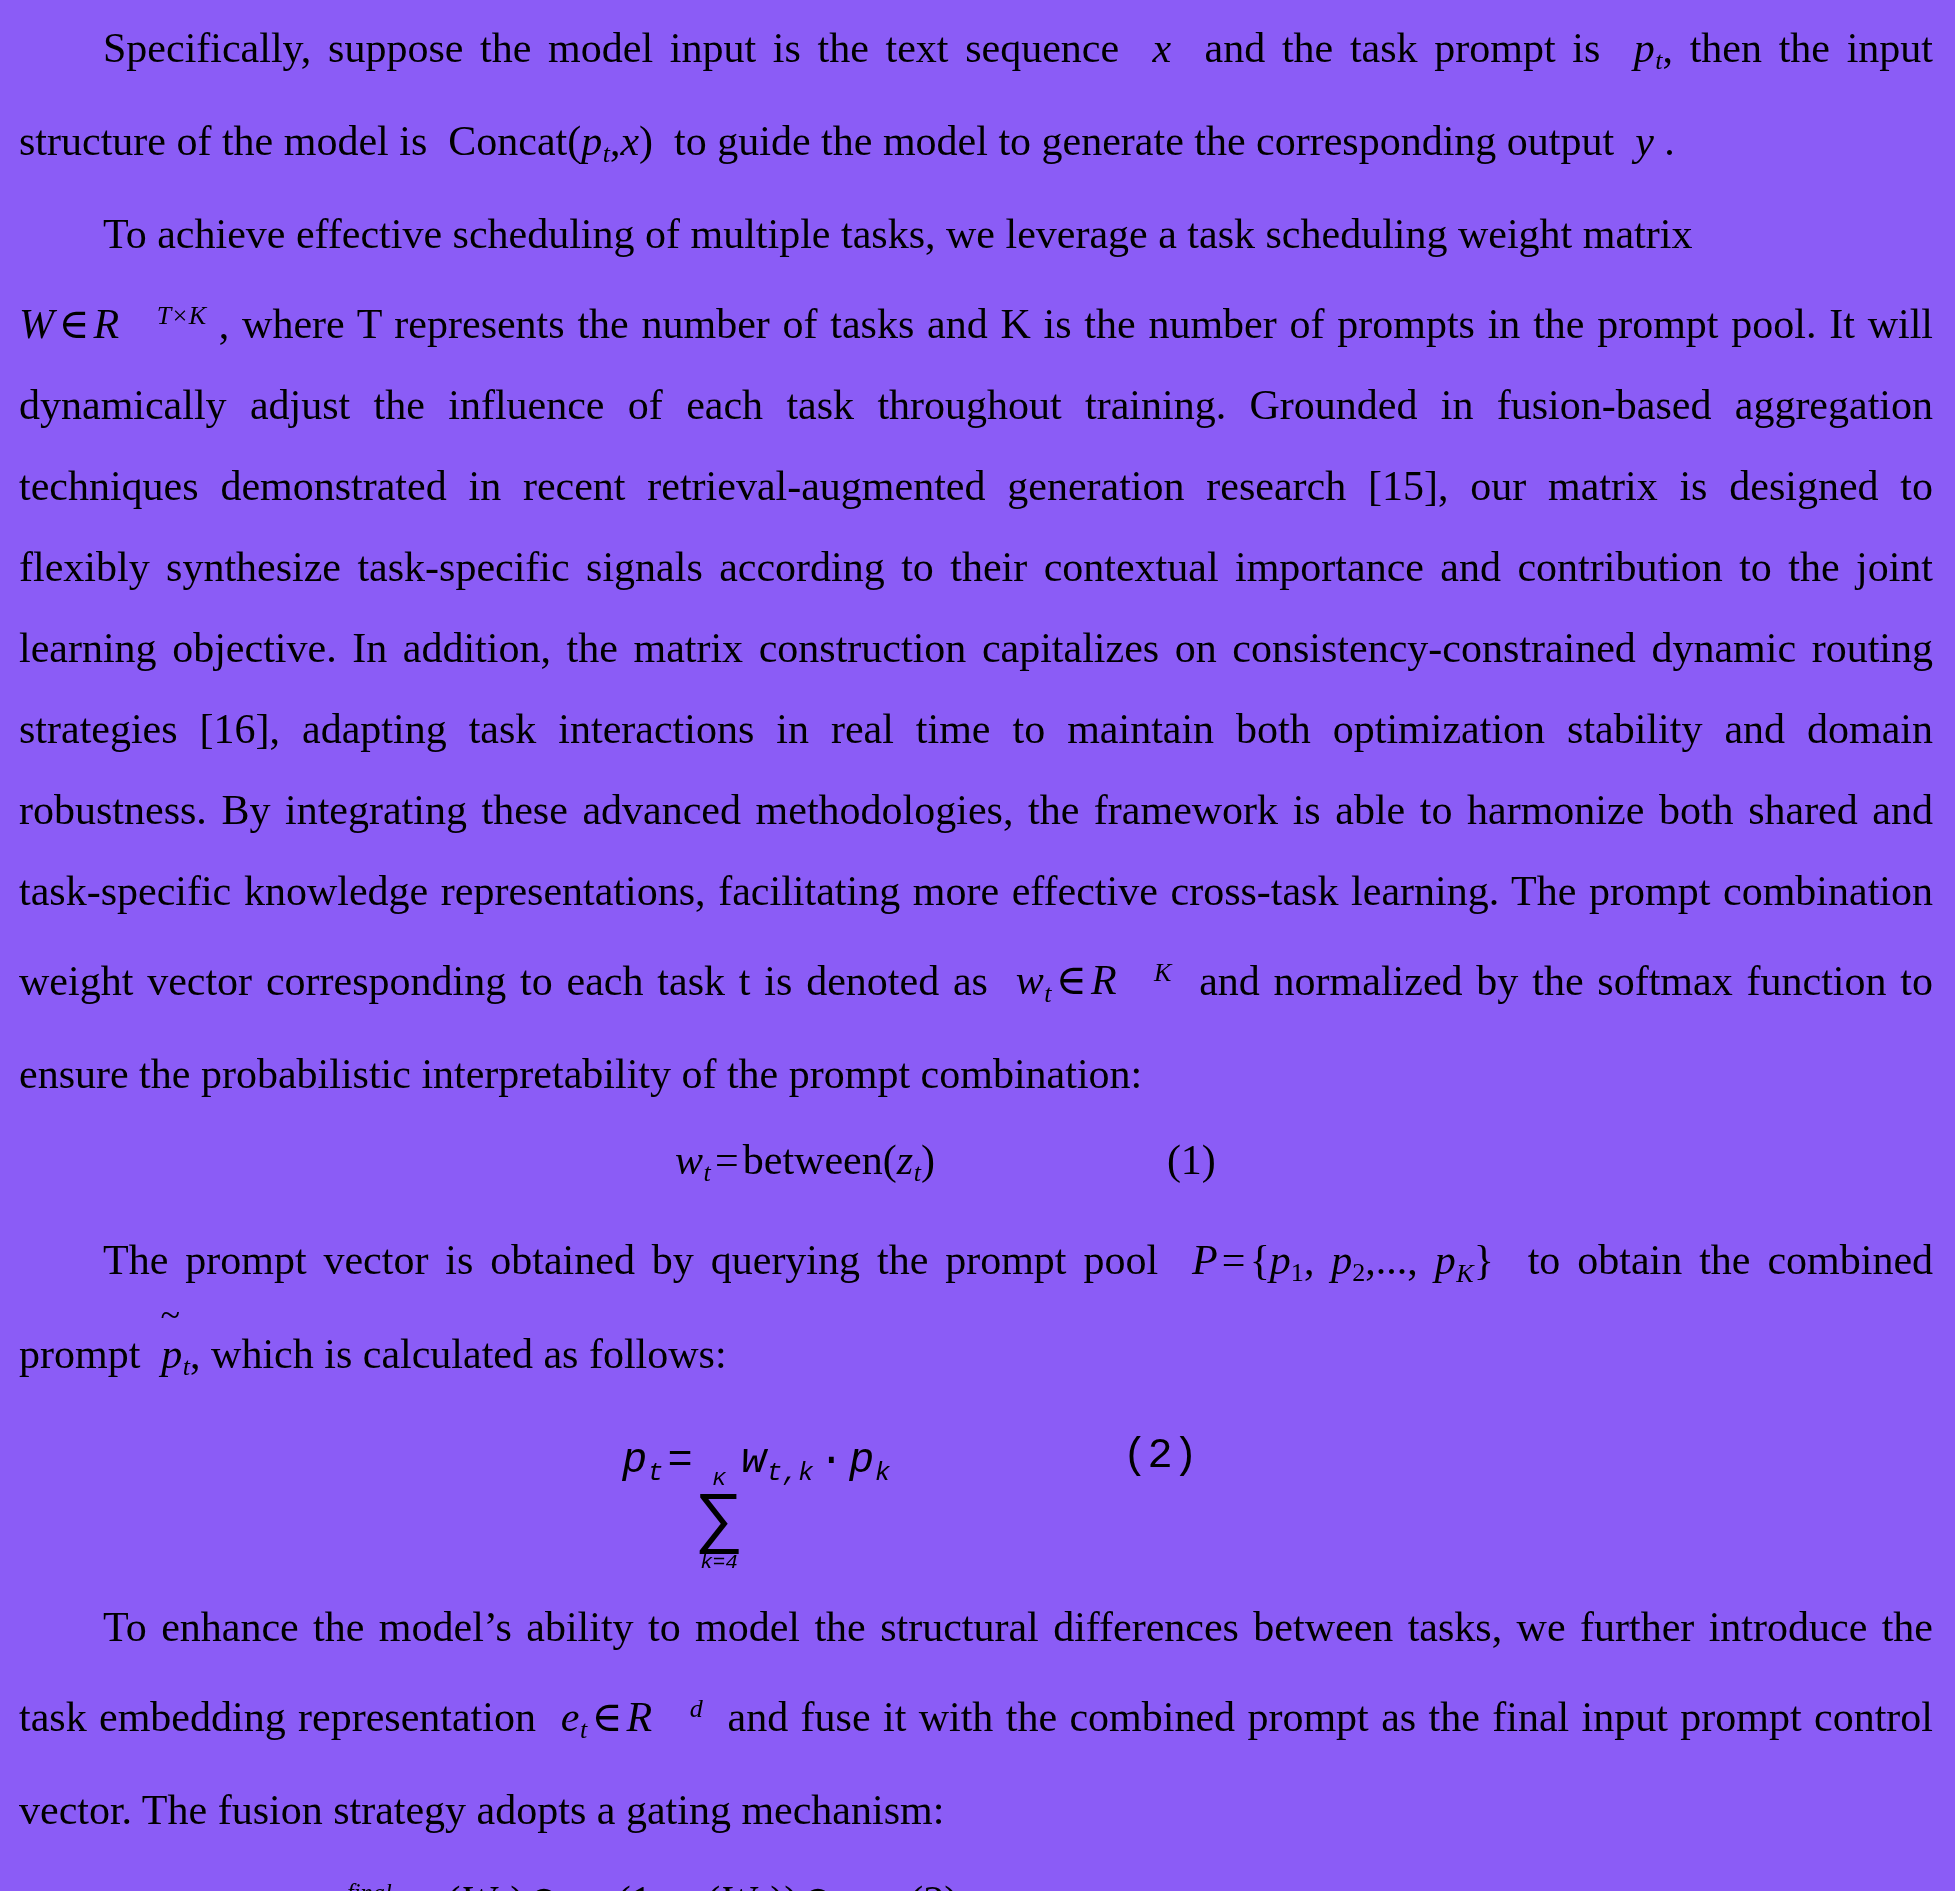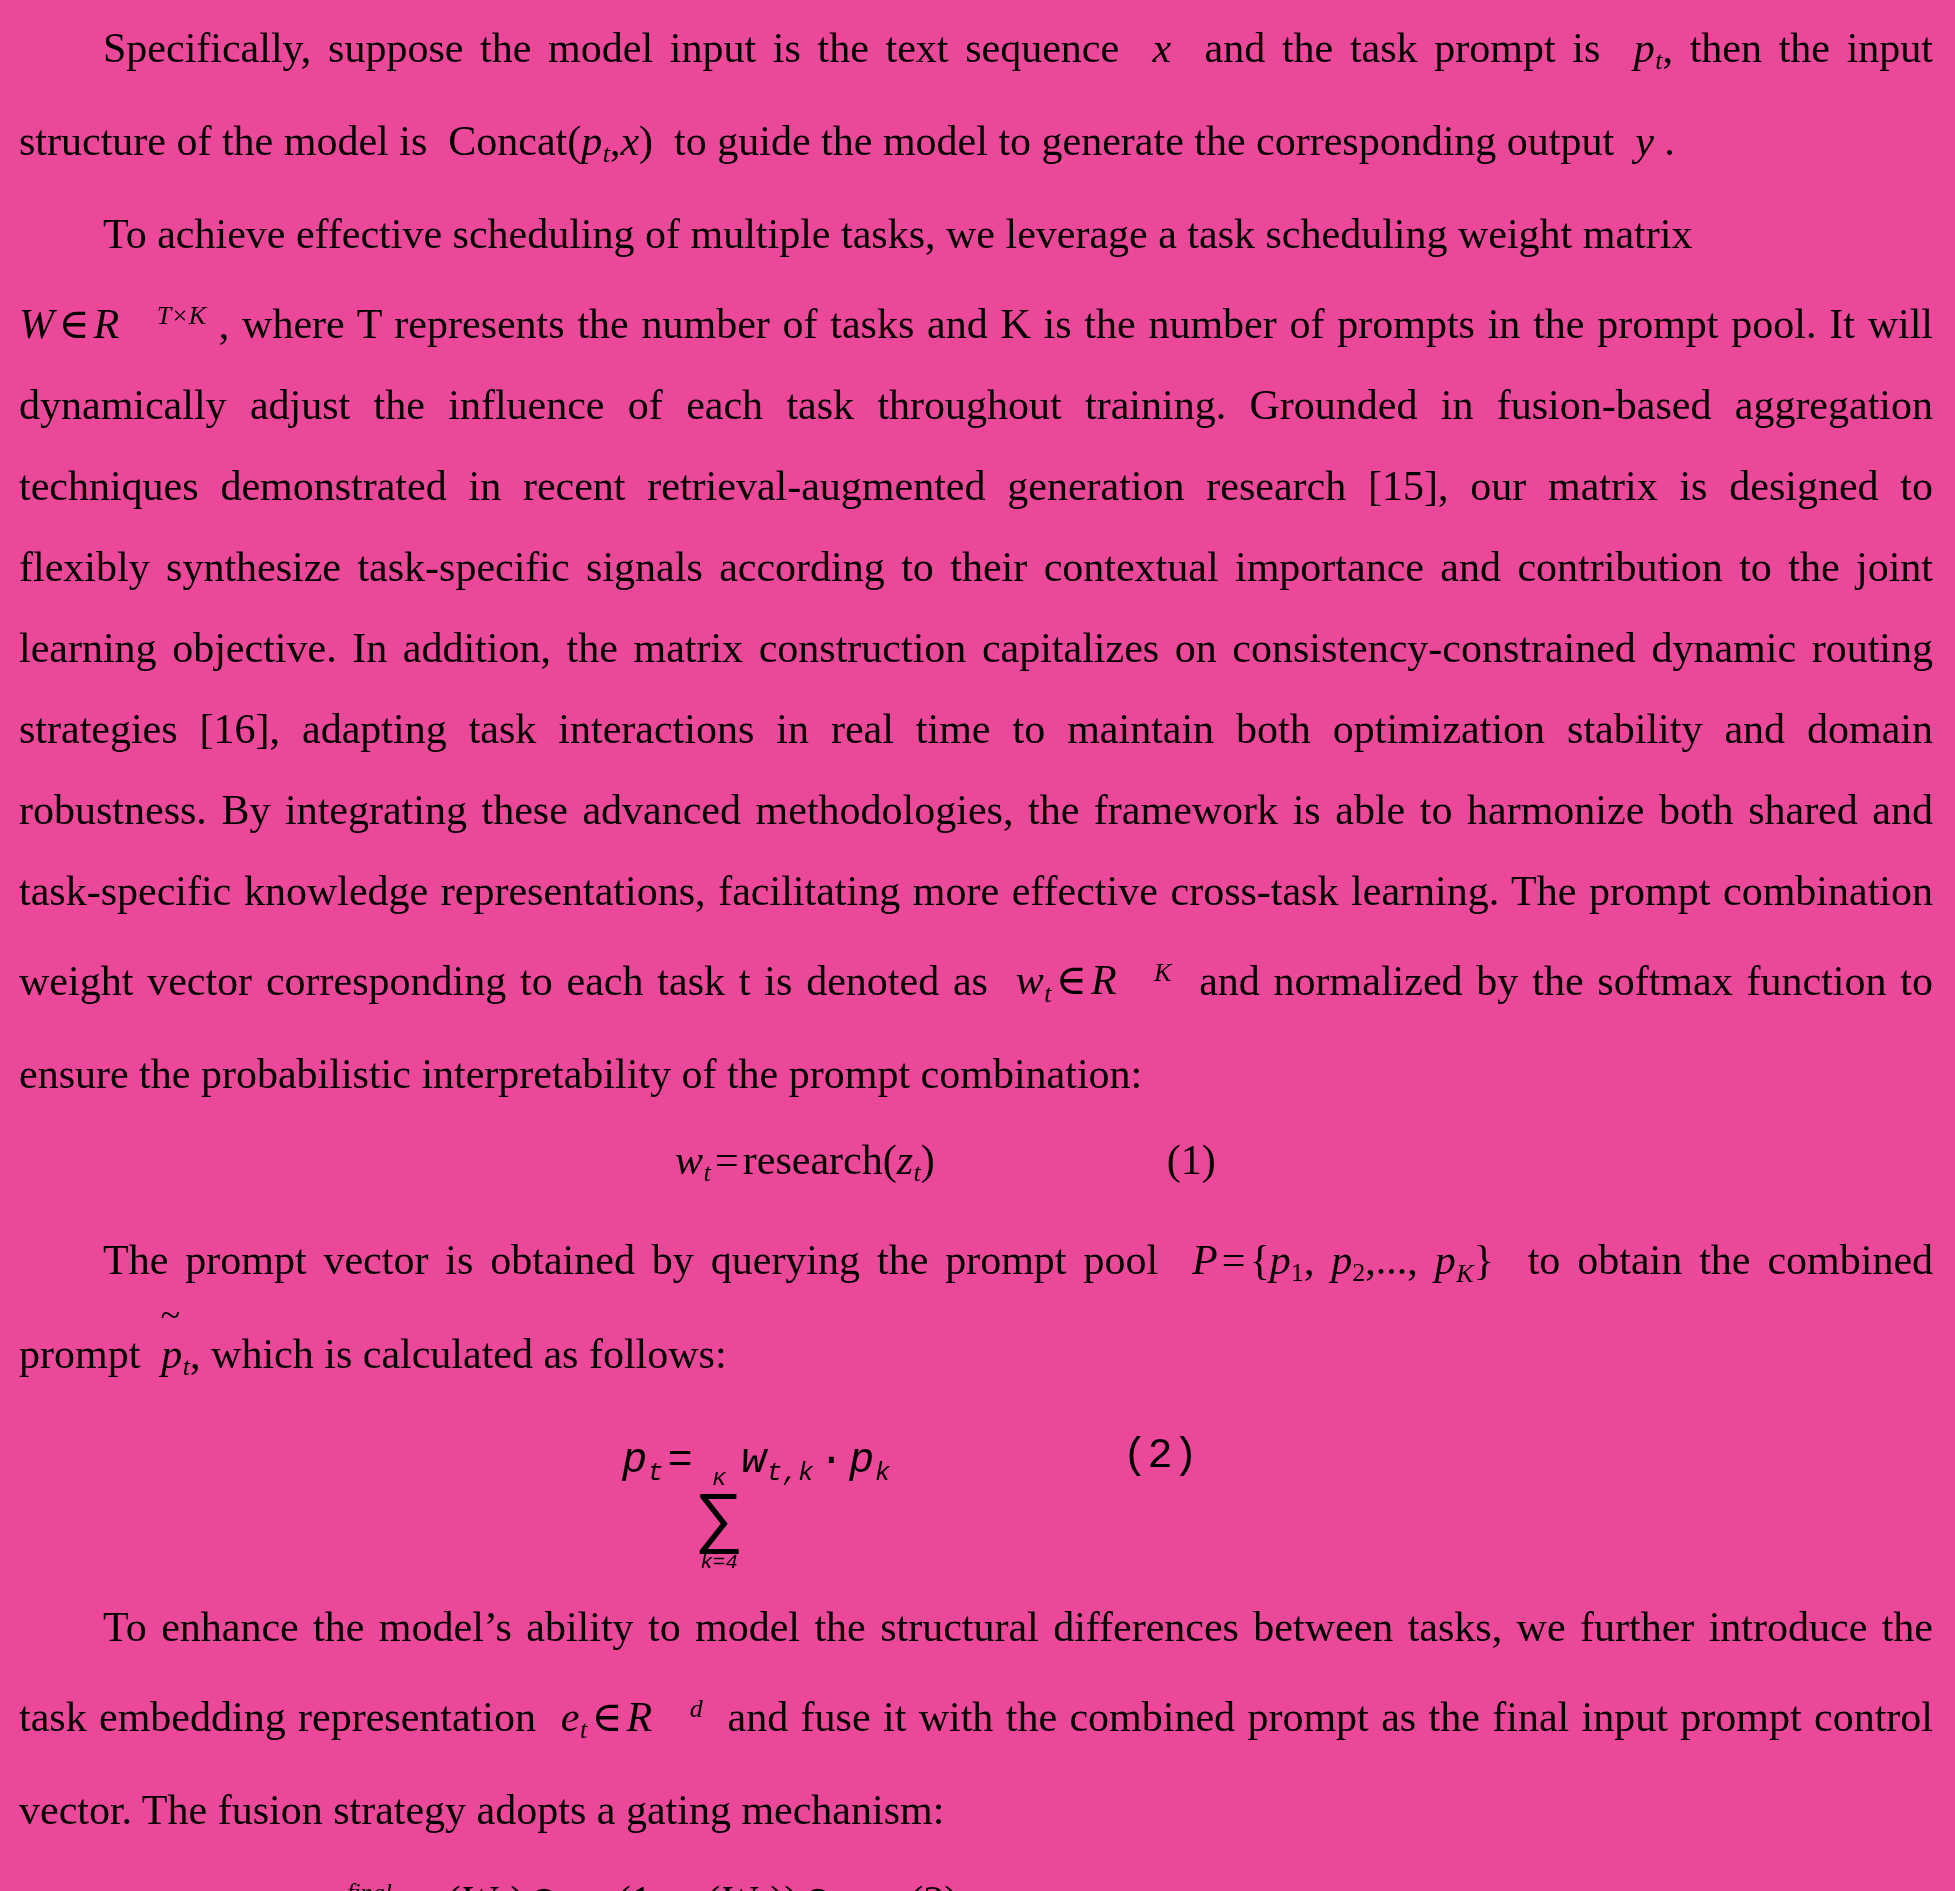--- a/index.html
+++ b/index.html
@@ -12,21 +12,21 @@
     height: 1891px;
     font-family: "Liberation Serif", "DejaVu Serif", serif;
     color: #000000;
     -webkit-font-smoothing: antialiased;
   }
   .page {
     box-sizing: border-box;
     width: 1955px;
     height: 1891px;
     padding: 7.7px 22px 0 19px;
-    background: #ec4899;
+    background: #8b5cf6;
     position: relative;
   }
   .para {
     font-size: 42px;
     line-height: 81px;
     text-align: justify;
     text-justify: inter-word;
     margin: 0;
     text-indent: 0;
     hyphens: none;
@@ -134,21 +134,21 @@
 </style>
 </head>
 <body>
 
 <div class="page">
 
   <p class="para indent"><span>Specifically, suppose the model input is the text sequence</span>&nbsp;&nbsp;<span class="m"><span>x</span></span>&nbsp;&nbsp;<span>and the task prompt is</span>&nbsp;&nbsp;<span class="m"><span>p</span><span class="sub">t</span></span><span>, then the input structure of the model is</span>&nbsp;&nbsp;<span class="m"><span class="mu">Concat</span><span class="mu">(</span><span>p</span><span class="sub">t</span><span class="mu">,</span><span>x</span><span class="mu">)</span></span>&nbsp;&nbsp;<span>to guide the model to generate the corresponding output</span>&nbsp;&nbsp;<span class="m"><span>y</span></span>&nbsp;<span>.</span></p>
 
   <p class="para indent lastline-left"><span>To achieve effective scheduling of multiple tasks, we leverage a task scheduling weight matrix</span><br><span class="m"><span>W</span><span class="op">∈</span><span>R</span><span class="sup">T×K</span></span>&nbsp;<span>, where T represents the number of tasks and K is the number of prompts in the prompt pool. It will dynamically adjust the influence of each task throughout training. Grounded in fusion-based aggregation techniques demonstrated in recent retrieval-augmented generation research [15], our matrix is designed to flexibly synthesize task-specific signals according to their contextual importance and contribution to the joint learning objective. In addition, the matrix construction capitalizes on consistency-constrained dynamic routing strategies [16], adapting task interactions in real time to maintain both optimization stability and domain robustness. By integrating these advanced methodologies, the framework is able to harmonize both shared and task-specific knowledge representations, facilitating more effective cross-task learning. The prompt combination weight vector corresponding to each task t is denoted as</span>&nbsp;&nbsp;<span class="m"><span>w</span><span class="sub">t</span><span class="op">∈</span><span>R</span><span class="sup">K</span></span>&nbsp;&nbsp;<span>and normalized by the softmax function to ensure the probabilistic interpretability of the prompt combination:</span></p>
 
-  <div class="eqrow eq1"><span class="eqbody"><span>w</span><span class="sub">t</span><span class="op">=</span><span class="mu">research</span><span class="mu">(</span><span>z</span><span class="sub">t</span><span class="mu">)</span></span><span class="eqtag">(1)</span></div>
+  <div class="eqrow eq1"><span class="eqbody"><span>w</span><span class="sub">t</span><span class="op">=</span><span class="mu">between</span><span class="mu">(</span><span>z</span><span class="sub">t</span><span class="mu">)</span></span><span class="eqtag">(1)</span></div>
 
   <p class="para indent lastline-left"><span>The prompt vector is obtained by querying the prompt pool</span>&nbsp;&nbsp;<span class="m"><span>P</span><span class="op">=</span><span class="mu">{</span><span>p</span><span class="subn">1</span><span class="mu">,</span>&nbsp;<span>p</span><span class="subn">2</span><span class="mu">,...,</span>&nbsp;<span>p</span><span class="sub">K</span><span class="mu">}</span></span>&nbsp;&nbsp;<span>to obtain the combined prompt</span>&nbsp;&nbsp;<span class="m"><span class="tildewrap"><span class="tl">~</span><span>p</span></span><span class="sub">t</span></span><span>, which is calculated as follows:</span></p>
 
   <div class="eqrow eq2"><span class="eqbody"><span>p</span><span class="sub">t</span><span class="op">=</span><span class="sum">
           <span class="lim top">K</span>
           <span class="sig">∑</span>
           <span class="lim bot">k=4</span>
         </span><span>w</span><span class="sub"><span>t</span><span>,</span><span>k</span></span><span class="cdot">·</span><span>p</span><span class="sub">k</span></span><span class="eqtag">(2)</span></div>
 
   <p class="para indent lastline-left"><span>To enhance the model’s ability to model the structural differences between tasks, we further introduce the task embedding representation</span>&nbsp;&nbsp;<span class="m"><span>e</span><span class="sub">t</span><span class="op">∈</span><span>R</span><span class="sup">d</span></span>&nbsp;&nbsp;<span>and fuse it with the combined prompt as the final input prompt control vector. The fusion strategy adopts a gating mechanism:</span></p>

